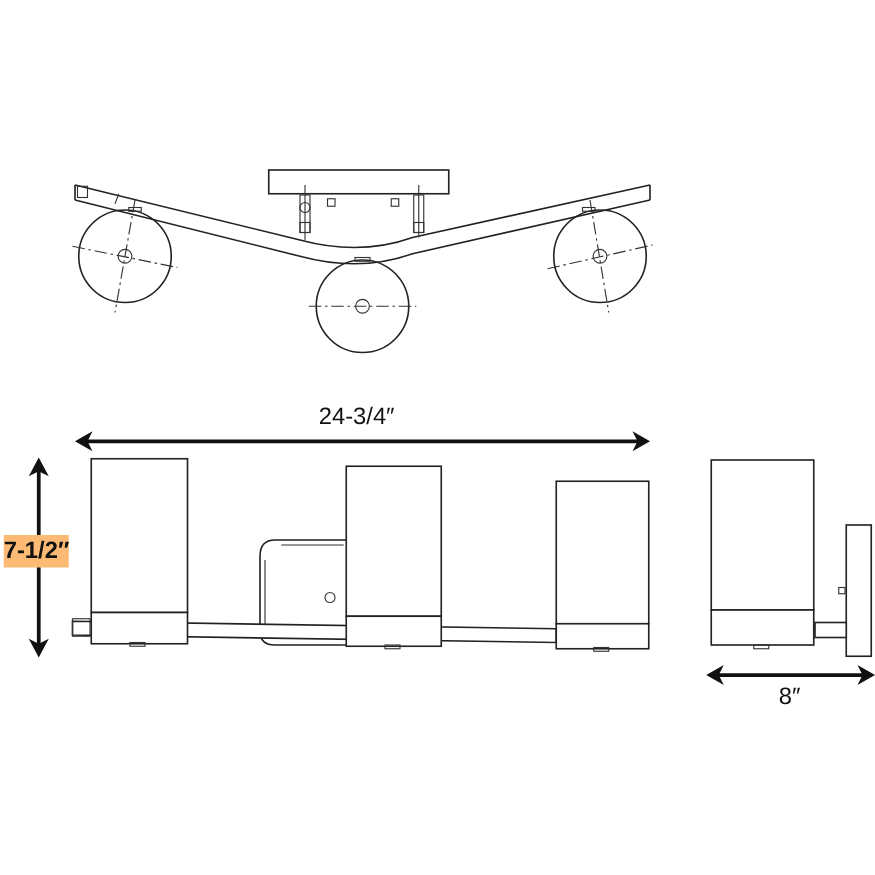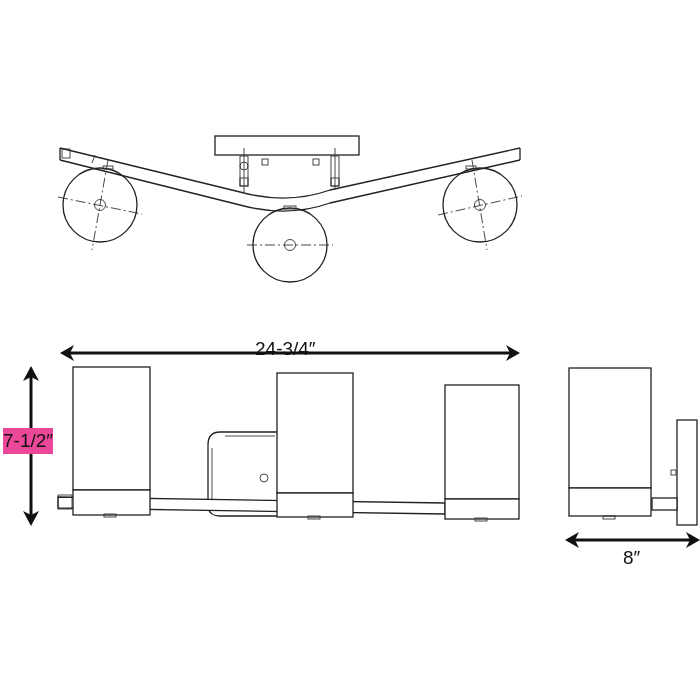--- a/index.html
+++ b/index.html
@@ -110,15 +110,15 @@
     <rect class="fillw" x="677" y="420" width="20" height="105"></rect>
     <rect class="fillw" x="652" y="498" width="25" height="12"></rect>
     <rect class="thin" x="671" y="470" width="5" height="5"></rect>
 
     <line class="dim" x1="572" y1="540" x2="693" y2="540"></line>
     <polygon class="arrow" points="565,540 579,532 575,540 579,548"></polygon>
     <polygon class="arrow" points="700,540 686,532 690,540 686,548"></polygon>
   </g>
 </svg>
 
-<div class="label" style="left:255px; top:338px;">24-3/4″</div>
-<div class="label" style="left:3px; top:428px; background:#ec4899; padding:2px 0;">7-1/2″</div>
+<div class="label" style="left:255px; top:323px;">24-3/4″</div>
+<div class="label" style="left:3px; top:428px; background:#fdba74; padding:2px 0;font-weight:bold;">7-1/2″</div>
 <div class="label" style="left:623px; top:547px;">8″</div>
 
 </body></html>

